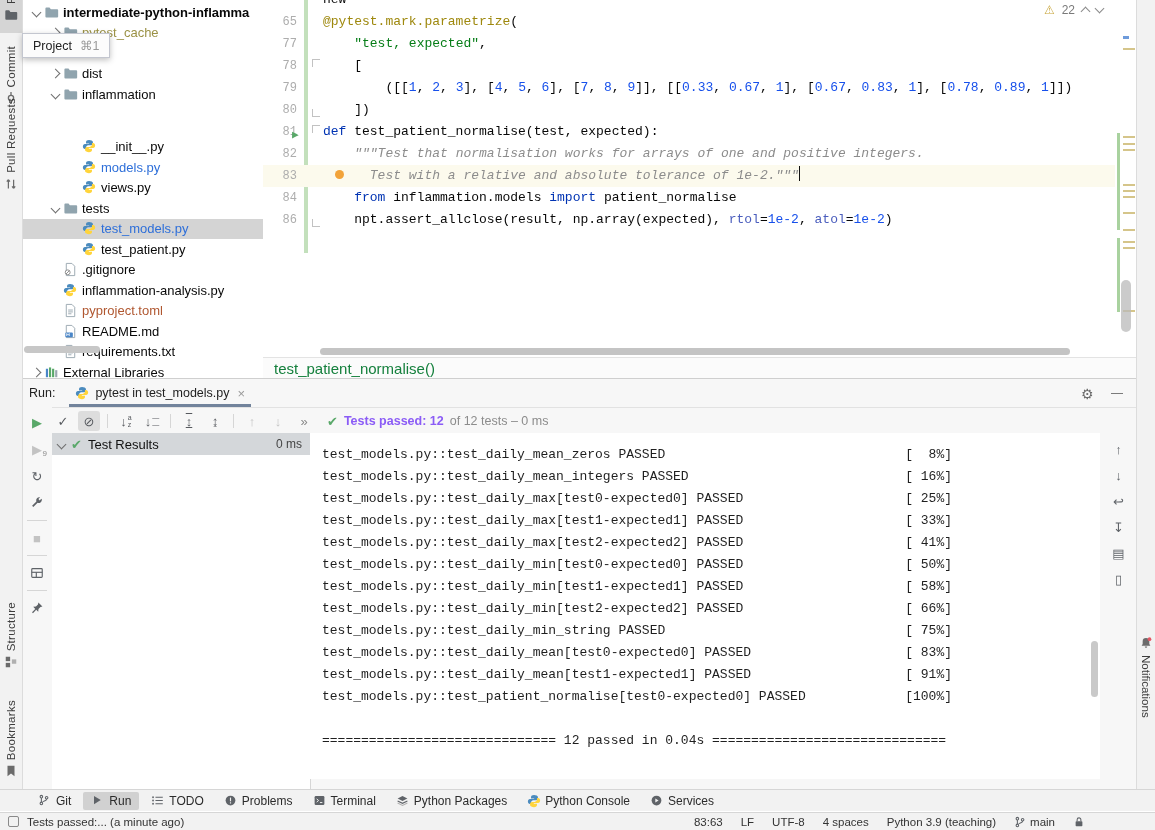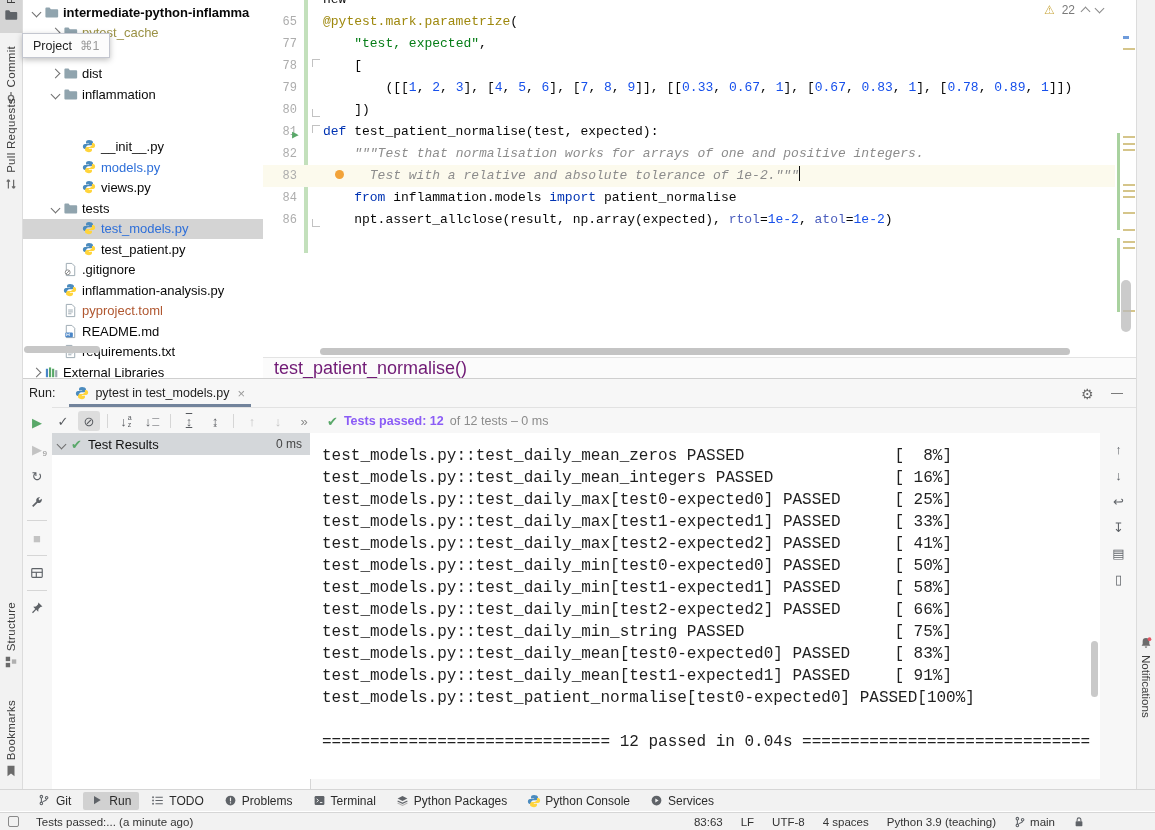--- a/index.html
+++ b/index.html
@@ -53,21 +53,21 @@
   #inspect-widget{position:absolute;right:34px;top:3px;display:flex;align-items:center;gap:7px;font-size:12px;color:#7a7a7a;cursor:pointer}
   #inspect-widget .warn{color:#C8A63C;font-size:12px}
   .minichev{width:6px;height:6px;border-left:1.5px solid #8a8a8a;border-top:1.5px solid #8a8a8a;display:inline-block}
   .minichev.up{transform:rotate(45deg);margin-top:3px}
   .minichev.down{transform:rotate(225deg);margin-bottom:3px}
   #stripe{position:absolute;right:0;top:0;width:22px;height:340px;background:#fff}
   .smark{position:absolute}
   #editor-hscroll{position:absolute;left:57px;top:348px;width:750px;height:7px;border-radius:4px;background:#c4c4c4}
   
   #breadcrumb{position:absolute;left:263px;top:357px;width:874px;height:21px;background:#fbfbfb;border-top:1px solid #e3e3e3;
-    display:flex;align-items:center;padding-left:11px;box-sizing:border-box;font-size:18px;color:#701a75}
+    display:flex;align-items:center;padding-left:11px;box-sizing:border-box;font-size:15px;color:#15803d}
   
   #run-panel{position:absolute;left:22px;top:378px;width:1115px;height:411px;background:#f7f7f7;border-top:1px solid #cfcfcf;box-sizing:border-box}
   #run-header{position:absolute;left:0;top:0;width:100%;height:28px;display:flex;align-items:center}
   #run-header .runlbl{margin-left:7px;color:#222;font-size:12.5px}
   .rtab{position:relative;margin-left:14px;height:28px;display:flex;align-items:center;gap:6px;padding:0 6px;cursor:pointer}
   .rtab .t{font-size:12.5px;color:#222}
   .rtab .x{color:#9a9a9a;font-size:13px;margin-left:2px}
   .rtab .underline{position:absolute;left:0;right:0;bottom:0;height:3px;background:#72839B}
   #run-header-right{position:absolute;right:14px;top:0;height:28px;display:flex;align-items:center;gap:16px;color:#6b6b6b}
   #run-toolbar{position:absolute;left:30px;top:28px;right:0;height:26px;border-bottom:1px solid #d6d6d6;border-top:1px solid #e2e2e2;
@@ -86,41 +86,41 @@
   .vbtn .sup9{position:absolute;right:0;bottom:1px;font-size:8px;color:#8a8a8a}
   .vbtn.green{color:#59A869}
   .vbtn.dim{color:#c3c3c3}
   .vhsep{width:20px;height:1px;background:#d6d6d6}
   #test-tree{position:absolute;left:30px;top:54px;width:258px;bottom:0;background:#fff;border-right:1px solid #d6d6d6}
   #tree-root-row{height:22px;display:flex;align-items:center;background:#d4d7da;padding:0 8px 0 6px;gap:6px;cursor:pointer}
   #tree-root-row .nm{color:#111}
   #tree-root-row .dur{margin-left:auto;color:#444;font-size:12px}
   #tree-root-row .chk{color:#59A869;font-size:13px}
   #console{position:absolute;left:288px;top:54px;width:790px;bottom:10px;background:#fff;overflow:hidden}
-  #console-lines{padding:14px 0 0 12px;font-family:"Liberation Mono","DejaVu Sans Mono",monospace;font-size:16px;color:#1f1f1f}
+  #console-lines{padding:14px 0 0 12px;font-family:"Liberation Mono","DejaVu Sans Mono",monospace;font-size:13px;color:#1f1f1f}
   .conline{height:22px;display:flex;width:630px;white-space:pre}
   .conline .nm{flex:1}
   .conline .pct{white-space:pre}
   .consummary{height:22px;white-space:pre}
   #console-strip{position:absolute;right:0;top:54px;width:37px;bottom:0;background:#f7f7f7;display:flex;flex-direction:column;align-items:center;padding-top:6px;gap:6px}
   #console-vscroll{position:absolute;right:39px;top:262px;width:7px;height:56px;border-radius:4px;background:#c9c9c9}
   
   #right-bar{position:absolute;right:0;top:0;width:18px;height:789px;background:#f2f2f2;border-left:1px solid #dcdcdc;z-index:5}
   #notif{position:absolute;top:636px;left:0;width:18px;display:flex;flex-direction:column;align-items:center;cursor:pointer}
   #notif .nlabel{writing-mode:vertical-rl;font-size:11.5px;color:#3c3c3c;margin-top:5px}
   
   #bottom-bar{position:absolute;left:0;top:789px;width:1155px;height:22px;background:#f2f2f2;border-top:1px solid #d6d6d6;
     display:flex;align-items:center;padding-left:30px;box-sizing:border-box;gap:4px}
   .bitem{display:flex;align-items:center;gap:5px;padding:2px 8px;font-size:12px;color:#2b2b2b;cursor:pointer;border-radius:2px}
   .bitem.active{background:#d1d1d1}
   .bitem .bico{width:13px;height:13px;color:#5f6368}
   
   #status-bar{position:absolute;left:0;top:812px;width:1155px;height:18px;background:#f2f2f2;border-top:1px solid #d6d6d6;
     display:flex;align-items:center;font-size:11.5px;color:#333;box-sizing:border-box;padding:0 70px 0 8px}
-  #status-left{display:flex;align-items:center;gap:17px}
+  #status-left{display:flex;align-items:center;gap:8px}
   #status-left .sq{width:9px;height:9px;border:1.5px solid #8a8a8a;border-radius:2px}
   #status-right{margin-left:auto;display:flex;align-items:center;gap:18px}
   #status-right .sitem{cursor:pointer}
   .branch{display:flex;align-items:center;gap:4px;cursor:pointer}
   .branch .bico,{width:12px;height:12px}
   .sico{width:12px;height:12px;color:#5f6368}
   .pyico{width:14px;height:14px}
 </style>
 </head>
 <body>

